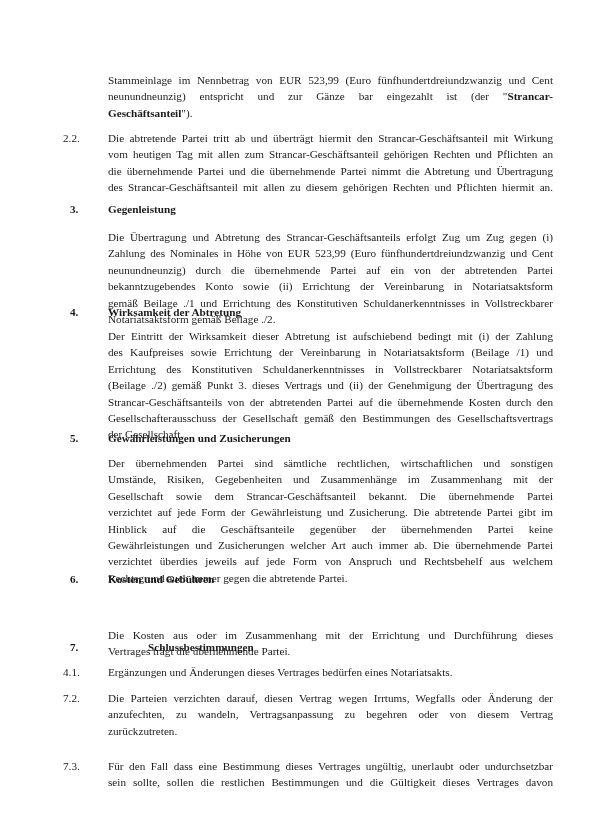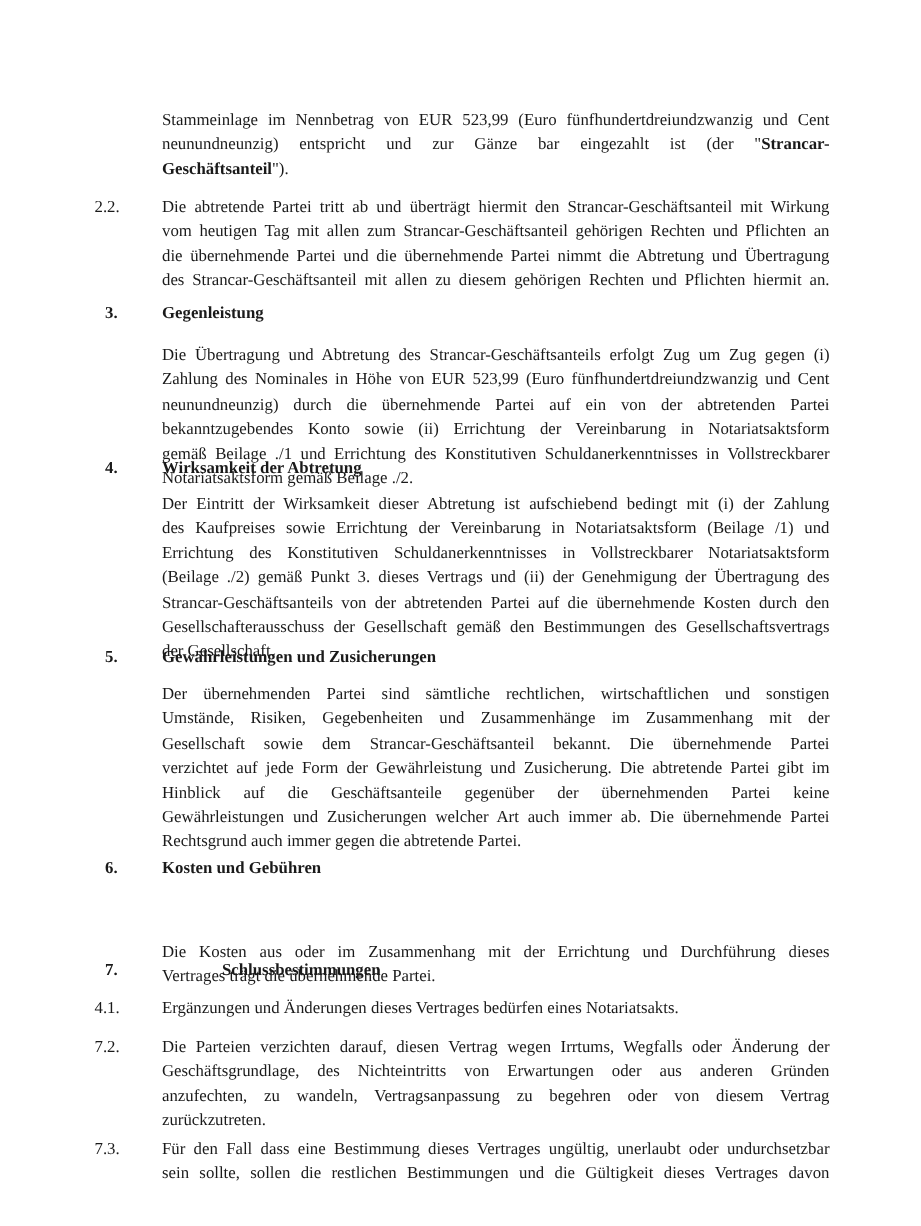--- a/index.html
+++ b/index.html
@@ -57,20 +57,21 @@
 
   <div class="num" style="left:70px; top:430px; font-weight:bold;">5.</div>
   <div class="head" style="top:430px;">Gewährleistungen und Zusicherungen</div>
   <div class="blk" style="top:455px;">
     <span class="jl">Der übernehmenden Partei sind sämtliche rechtlichen, wirtschaftlichen und sonstigen</span>
     <span class="jl">Umstände, Risiken, Gegebenheiten und Zusammenhänge im Zusammenhang mit der</span>
     <span class="jl">Gesellschaft sowie dem Strancar-Geschäftsanteil bekannt. Die übernehmende Partei</span>
     <span class="jl">verzichtet auf jede Form der Gewährleistung und Zusicherung. Die abtretende Partei gibt im</span>
     <span class="jl">Hinblick auf die Geschäftsanteile gegenüber der übernehmenden Partei keine</span>
     <span class="jl">Gewährleistungen und Zusicherungen welcher Art auch immer ab. Die übernehmende Partei</span>
+    <span class="jl">verzichtet überdies jeweils auf jede Form von Anspruch und Rechtsbehelf aus welchem</span>
     <span class="ll">Rechtsgrund auch immer gegen die abtretende Partei.</span>
   </div>
 
   <div class="num" style="left:70px; top:571px; font-weight:bold;">6.</div>
   <div class="head" style="top:571px;">Kosten und Gebühren</div>
   <div class="blk" style="top:599px;margin-top:28px;">
     <span class="jl">Die Kosten aus oder im Zusammenhang mit der Errichtung und Durchführung dieses</span>
     <span class="ll">Vertrages trägt die übernehmende Partei.</span>
   </div>
 
@@ -78,21 +79,20 @@
   <div class="head" style="top:639px;margin-left:40px;">Schlussbestimmungen</div>
 
   <div class="num" style="left:63px; top:664px;">4.1.</div>
   <div class="blk" style="top:664px;">
     <span class="ll">Ergänzungen und Änderungen dieses Vertrages bedürfen eines Notariatsakts.</span>
   </div>
 
   <div class="num" style="left:63px; top:690px;">7.2.</div>
   <div class="blk" style="top:690px;">
     <span class="jl">Die Parteien verzichten darauf, diesen Vertrag wegen Irrtums, Wegfalls oder Änderung der</span>
-    <span class="jl">Geschäftsgrundlage, des Nichteintritts von Erwartungen oder aus anderen Gründen</span>
     <span class="jl">anzufechten, zu wandeln, Vertragsanpassung zu begehren oder von diesem Vertrag</span>
     <span class="ll">zurückzutreten.</span>
   </div>
 
   <div class="num" style="left:63px; top:758px;">7.3.</div>
   <div class="blk" style="top:758px;">
     <span class="jl">Für den Fall dass eine Bestimmung dieses Vertrages ungültig, unerlaubt oder undurchsetzbar</span>
     <span class="jl">sein sollte, sollen die restlichen Bestimmungen und die Gültigkeit dieses Vertrages davon</span>
   </div>
 

